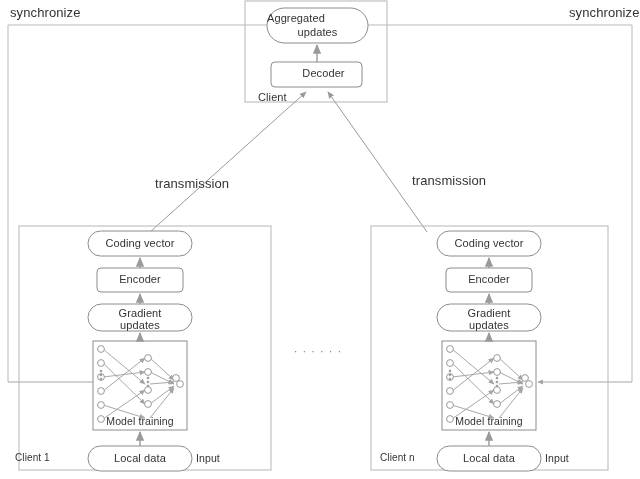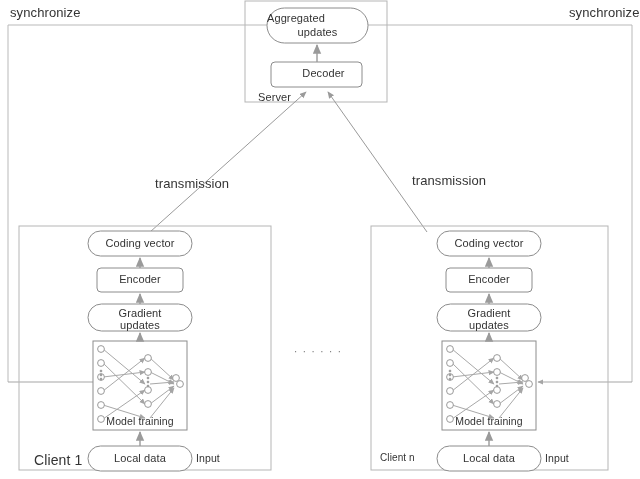--- a/index.html
+++ b/index.html
@@ -156,33 +156,33 @@
   </svg>
 
   <div class="lbl" style="left:10px;top:6px;">synchronize</div>
   <div class="lbl" style="left:569px;top:6px;">synchronize</div>
 
   <div class="lbl" style="left:267px;top:13px;width:101px;font-size:11px;">Aggregated</div>
   <div class="lbl" style="left:267px;top:27px;width:101px;text-align:center;font-size:11px;">updates</div>
 
   <div class="lbl" style="left:271px;top:68px;width:105px;text-align:center;font-size:11px;">Decoder</div>
 
-  <div class="lbl" style="left:258px;top:92px;font-size:11px;">Server</div>
+  <div class="lbl" style="left:258px;top:92px;font-size:11px;">Client</div>
 
   <div class="lbl" style="left:155px;top:177px;">transmission</div>
   <div class="lbl" style="left:412px;top:174px;">transmission</div>
 
   <div class="lbl" style="left:88px;top:238px;width:104px;text-align:center;font-size:11px;">Coding vector</div>
   <div class="lbl" style="left:97px;top:274px;width:86px;text-align:center;font-size:11px;">Encoder</div>
   <div class="lbl" style="left:88px;top:308px;width:104px;text-align:center;font-size:11px;">Gradient</div>
   <div class="lbl" style="left:88px;top:320px;width:104px;text-align:center;font-size:11px;">updates</div>
   <div class="lbl" style="left:93px;top:416px;width:94px;text-align:center;font-size:10.5px;">Model training</div>
   <div class="lbl" style="left:88px;top:453px;width:104px;text-align:center;font-size:11px;">Local data</div>
   <div class="lbl" style="left:196px;top:453px;font-size:10.5px;">Input</div>
-  <div class="lbl" style="left:34px;top:453px;font-size:14px;">Client 1</div>
+  <div class="lbl" style="left:15px;top:453px;font-size:10px;">Client 1</div>
 
   <div class="lbl" style="left:437px;top:238px;width:104px;text-align:center;font-size:11px;">Coding vector</div>
   <div class="lbl" style="left:446px;top:274px;width:86px;text-align:center;font-size:11px;">Encoder</div>
   <div class="lbl" style="left:437px;top:308px;width:104px;text-align:center;font-size:11px;">Gradient</div>
   <div class="lbl" style="left:437px;top:320px;width:104px;text-align:center;font-size:11px;">updates</div>
   <div class="lbl" style="left:442px;top:416px;width:94px;text-align:center;font-size:10.5px;">Model training</div>
   <div class="lbl" style="left:437px;top:453px;width:104px;text-align:center;font-size:11px;">Local data</div>
   <div class="lbl" style="left:545px;top:453px;font-size:10.5px;">Input</div>
   <div class="lbl" style="left:380px;top:453px;font-size:10px;">Client n</div>
 

